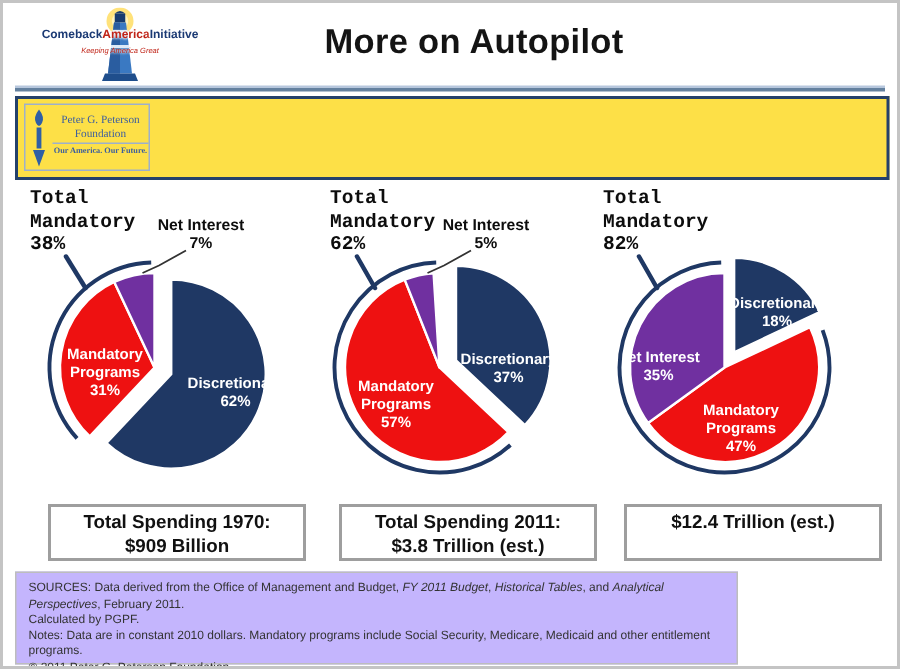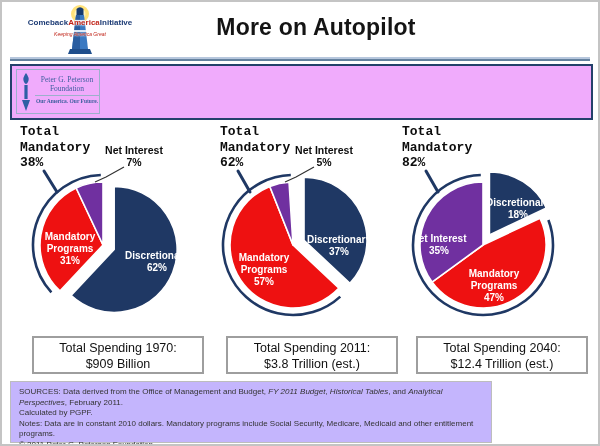--- a/index.html
+++ b/index.html
@@ -17,42 +17,42 @@
   .cai-name .navy{color:#1b3a74;} .cai-name .red{color:#c02418;}
   .cai-tag{position:absolute;left:0;top:27px;width:100%;text-align:center;
     font-size:5px;font-style:italic;color:#c02418;
     text-shadow:0 0 2px #fff,0 0 2px #fff;}
   .title{position:absolute;left:0;top:12px;width:100%;text-align:center;
     font-size:23px;font-weight:bold;color:#141414;letter-spacing:.2px;padding-left:16px;}
   .title-rule{position:absolute;left:8px;right:8px;top:55px;height:4px;
     background:linear-gradient(#b7c7dd 0 45%,#64819f 45% 100%);}
   
   .msg-box{position:absolute;left:8px;top:62px;width:583px;height:56px;
-    border:2px solid #24416b;box-sizing:border-box;background:#f0abfc;}
+    border:2px solid #24416b;box-sizing:border-box;background:#fde047;}
   .pgpf-logo{position:absolute;left:4px;top:3px;width:84px;height:45px;
     border:1px solid #9db0cc;box-sizing:border-box;}
   .pgpf-torch{position:absolute;left:2px;top:2px;}
   .pgpf-text{position:absolute;left:18px;top:5px;width:64px;text-align:center;
     font-family:"Liberation Serif",serif;color:#3d5f9e;font-size:7.5px;line-height:9px;}
   .pgpf-tag{margin-top:2px;padding-top:2px;border-top:1px solid #9db0cc;
     font-size:5.5px;font-weight:bold;line-height:6px;}
   .msg-text{position:absolute;left:97px;top:3px;width:480px;
     font-size:13.5px;line-height:17px;color:#203a66;}
   
   .chart{position:absolute;top:119px;width:190px;height:214px;}
   .chart.c0{left:6px;} .chart.c1{left:196px;} .chart.c2{left:386px;}
   .tm-label{position:absolute;top:3px;font-size:13px;font-weight:bold;
     line-height:15.5px;color:#0d0d0d;font-family:Liberation Mono, monospace;}
   .callout{position:absolute;left:86px;top:23px;width:80px;text-align:center;
     font-size:10.5px;font-weight:bold;line-height:12px;color:#0d0d0d;}
   .pie-svg{position:absolute;left:0;top:0;}
   
   .total-box{position:absolute;top:334px;width:172px;height:38px;
     border:2px solid #9e9e9e;box-sizing:border-box;background:#fff;
-    text-align:center;font-size:12.5px;font-weight:normal;line-height:16px;padding-top:2px;}
+    text-align:center;font-size:12.5px;font-weight:bold;line-height:16px;padding-top:2px;}
   .total-box.t0{left:30px;} .total-box.t1{left:224px;} .total-box.t2{left:414px;}
   
   .footer{position:absolute;left:8px;top:379px;width:482px;height:62px;
     border:1px solid #bdbdbd;box-sizing:border-box;background:#c4b5fd;
     font-size:8px;line-height:10.5px;color:#333;padding:5px 8px;}
 </style>
 </head>
 <body>
 
 <div class="slide">
@@ -154,21 +154,20 @@
 
   <div class="total-box t0">
     <div>Total Spending 1970:</div>
     <div>$909 Billion</div>
   </div>
   <div class="total-box t1">
     <div>Total Spending 2011:</div>
     <div>$3.8 Trillion (est.)</div>
   </div>
   <div class="total-box t2">
-    <div>Total Spending 2040:</div>
     <div>$12.4 Trillion (est.)</div>
   </div>
 
   <div class="footer">
     <div><span>SOURCES: Data derived from the Office of Management and Budget, </span><i>FY 2011 Budget</i><span>, </span><i>Historical Tables</i><span>, and </span><i>Analytical Perspectives</i><span>, February 2011.</span></div>
     <div>Calculated by PGPF.</div>
     <div>Notes: Data are in constant 2010 dollars. Mandatory programs include Social Security, Medicare, Medicaid and other entitlement programs.</div>
     <div>© 2011 Peter G. Peterson Foundation</div>
   </div>
 

